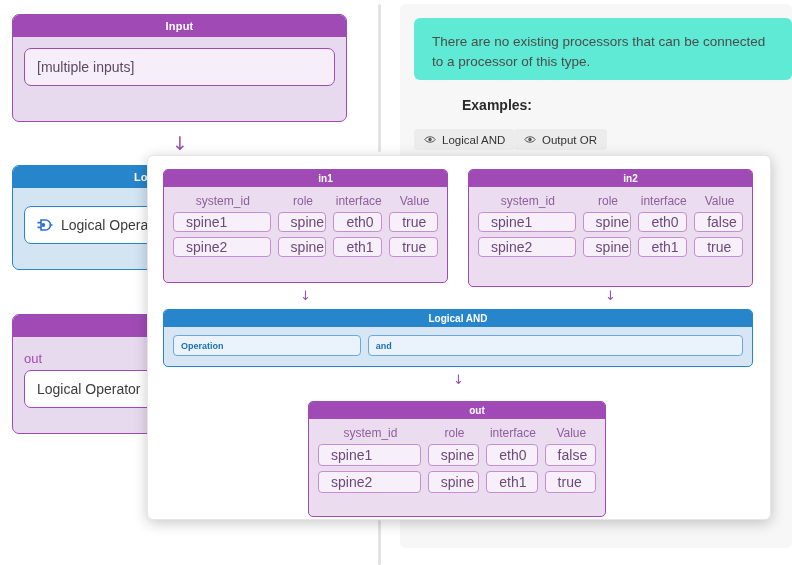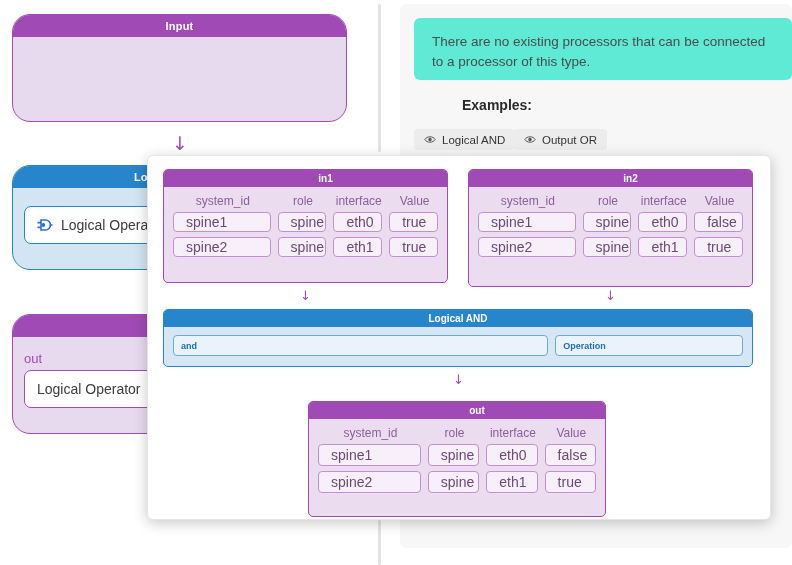--- a/index.html
+++ b/index.html
@@ -5,21 +5,21 @@
   * { box-sizing: border-box; margin: 0; padding: 0; }
   html, body {
     width: 792px; height: 565px;
     background: #ffffff;
     font-family: "Liberation Sans", sans-serif;
     overflow: hidden;
   }
   #root { position: relative; width: 792px; height: 565px; }
 
   
-  .card { position: absolute; border-radius: 18px; overflow: hidden; }
+  .card { position: absolute; border-radius: 7px; overflow: hidden; }
   .card-hd {
     height: 22px; line-height: 22px;
     text-align: center; color: #ffffff;
     font-size: 11px; font-weight: bold;
     letter-spacing: .2px;
   }
   .card-bd { padding: 11px 11px 13px 11px; }
   .card.purple  { background: #e8daee; border: 1.5px solid #a04bb5; }
   .card.purple .card-hd { background: #a04bb5; }
   .card.blue    { background: #d3e4f2; border: 1.5px solid #2785cb; }
@@ -98,20 +98,23 @@
   .parrow { position: absolute; color: #9b51b0; font-size: 13px; line-height: 1;
             font-family: "DejaVu Sans", sans-serif; }
 </style>
 </head>
 <body>
 
 <div id="root">
 
   <div class="card purple" style="left:12px; top:14px; width:335px; height:108px;">
     <div class="card-hd">Input</div>
+    <div class="card-bd">
+      <div class="field purple-f">[multiple inputs]</div>
+    </div>
   </div>
 
   <div class="arrow" style="left:172px; top:134px;">↓</div>
 
   <div class="card blue" style="left:12px; top:165px; width:335px; height:105px;">
     <div class="card-hd">Logical Operator</div>
     <div class="card-bd" style="padding-top:18px;">
       <div class="field blue-f">
         <svg class="gate-icon" width="16" height="14" viewBox="0 0 16 14">
           <path d="M4 2 H8.5 A4.2 4.2 0 0 1 8.5 12 H4 Z" fill="none" stroke="#2e6fd6" stroke-width="1.6"></path>
@@ -218,25 +221,25 @@
       </div>
     </div>
 
     <div class="parrow" style="left:152px; top:133px;">↓</div>
     <div class="parrow" style="left:457px; top:133px;">↓</div>
 
     <div class="ptbl b" style="left:15px; top:153px; width:590px; height:58px;">
       <div class="ptbl-hd">Logical AND</div>
       <div class="ptbl-bd" style="padding:8px 9px;">
         <div class="col-row">
+          <div class="col">
+            <div class="bcell">Operation</div>
+          </div>
           <div class="col" style="flex:2 1 0;">
             <div class="bcell">and</div>
-          </div>
-          <div class="col">
-            <div class="bcell">Operation</div>
           </div>
         </div>
       </div>
     </div>
 
     <div class="parrow" style="left:305px; top:217px;">↓</div>
 
     <div class="ptbl p" style="left:160px; top:245px; width:298px; height:116px;">
       <div class="ptbl-hd">out</div>
       <div class="ptbl-bd">

